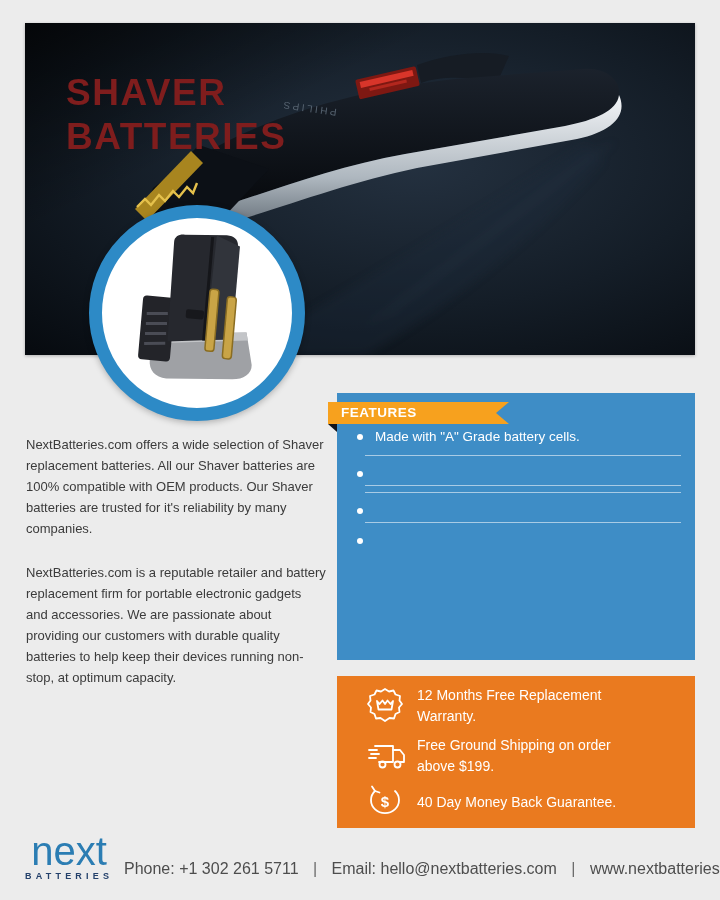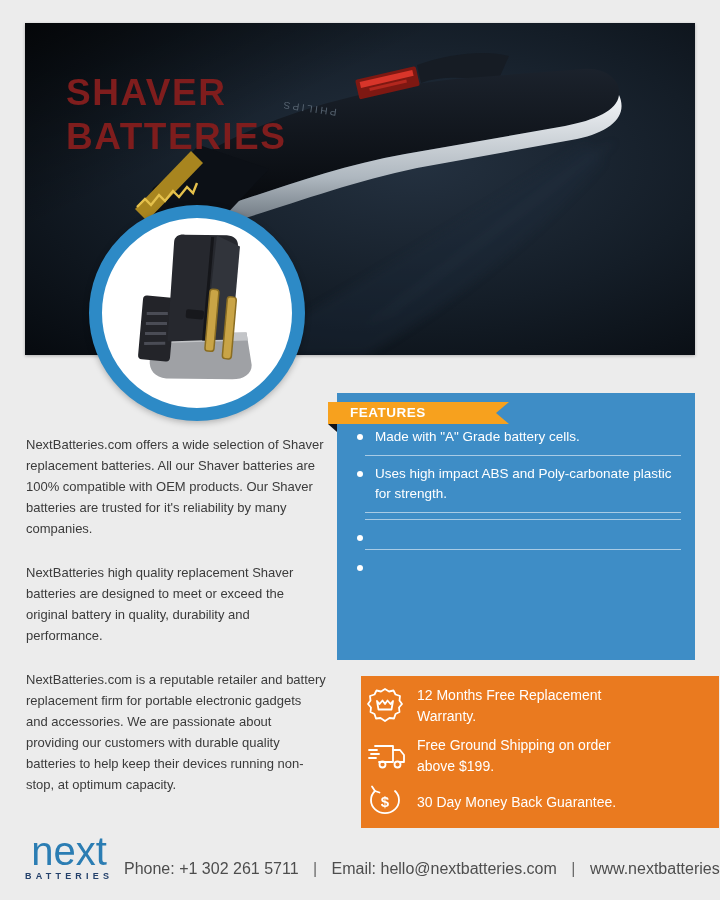--- a/index.html
+++ b/index.html
@@ -21,28 +21,28 @@
   .intro p{margin:8px 0 23px 0;}
 
   
   .features-box{position:absolute; left:337px; top:393px; width:358px; height:267px; background:#3e8dc6; box-sizing:border-box;
     padding:32px 10px 8px 16px;}
   .feat-item{display:flex; align-items:flex-start; color:#ffffff; font-size:13.5px; line-height:20px; padding:2px 0;}
   .feat-dot{flex:0 0 auto; width:6px; height:6px; border-radius:50%; background:#ffffff; margin:7px 12px 0 4px;}
   .feat-sep{height:1px; background:rgba(255,255,255,.55); margin:6px 4px 6px 12px;}
 
   .ribbon{position:absolute; left:328px; top:402px; width:181px; height:22px; background:#f7a11e; color:#ffffff;
-    font-size:13.5px; font-weight:bold; letter-spacing:.5px; line-height:22px; padding-left:22px; box-sizing:border-box;
+    font-size:13.5px; font-weight:bold; letter-spacing:.5px; line-height:22px; padding-left:13px; box-sizing:border-box;
     clip-path:polygon(0 0, 100% 0, calc(100% - 13px) 50%, 100% 100%, 0 100%);}
   .ribbon-fold{position:absolute; left:328px; top:424px; width:9px; height:8px; background:#10141c;
     clip-path:polygon(0 0, 100% 0, 100% 100%);}
 
   
   .benefits-box{position:absolute; left:337px; top:676px; width:358px; height:152px; background:#ea7a1f; box-sizing:border-box;
-    padding:9px 0; display:flex; flex-direction:column; justify-content:space-between;margin-left:24px;}
+    padding:9px 24px; display:flex; flex-direction:column; justify-content:space-between;}
   .benefit-row{display:flex; align-items:center;}
   .benefit-icon{flex:0 0 56px; display:flex; align-items:center; justify-content:flex-start; padding-left:6px; box-sizing:border-box;}
   .benefit-text{color:#ffffff; font-size:14px; line-height:21px; max-width:232px;}
   .benefit-sep{height:1px; background:rgba(255,255,255,.75); margin:4px 0;}
 
   
   .footer{position:absolute; left:0; top:832px; width:644px; height:68px;}
   .logo{position:absolute; left:25px; top:2px; text-align:center;}
   .logo-primary{color:#2b7db3; font-size:40px; font-weight:500; line-height:34px; letter-spacing:0;}
   .logo-secondary{color:#24416b; font-size:9px; font-weight:bold; letter-spacing:4.2px; margin-top:3px;}
@@ -137,33 +137,31 @@
         <rect x="84" y="92" width="18" height="9" rx="2" fill="#17181c"></rect>
 
         <rect x="106" y="70" width="9" height="62" rx="3" fill="#c9a446" stroke="#8a6d22" stroke-width="1.5"></rect>
         <rect x="124" y="76" width="9" height="62" rx="3" fill="#c9a446" stroke="#8a6d22" stroke-width="1.5"></rect>
       </g>
     </svg>
   </div>
 
   <div class="intro">
     <p>NextBatteries.com offers a wide selection of Shaver replacement batteries. All our Shaver batteries are 100% compatible with OEM products. Our Shaver batteries are trusted for it's reliability by many companies.</p>
-    <p>NextBatteries high quality replacement Shaver batteries are designed to meet or exceed the original battery in quality, durability and performance.</p>
     <p>NextBatteries.com is a reputable retailer and battery replacement firm for portable electronic gadgets and accessories. We are passionate about providing our customers with durable quality batteries to help keep their devices running non-stop, at optimum capacity.</p>
   </div>
 
   <div class="features-box">
     <div class="feat-item">
       <span class="feat-dot"></span>
       <span>Made with "A" Grade battery cells.</span>
     </div>
     <div class="feat-sep"></div>
     <div class="feat-item">
       <span class="feat-dot"></span>
-      <span>Uses high impact ABS and Poly-carbonate plastic for strength.</span>
     </div>
     <div class="feat-sep"></div>
     <div class="feat-sep"></div>
     <div class="feat-item">
       <span class="feat-dot"></span>
     </div>
     <div class="feat-sep"></div>
     <div class="feat-item">
       <span class="feat-dot"></span>
     </div>
@@ -206,21 +204,21 @@
     <div class="benefit-sep"></div>
 
     <div class="benefit-row">
       <span class="benefit-icon">
         <svg width="36" height="34" viewBox="0 0 36 34" fill="none" stroke="#ffffff" stroke-width="1.8" stroke-linecap="round">
           <path d="M28,6 A14,13 0 1 1 8,6"></path>
           <path d="M8,6 L5,1.5 M8,6 L12.5,7.5" stroke-linejoin="round"></path>
           <text x="18" y="22" text-anchor="middle" fill="#ffffff" stroke="none" font-size="15" font-weight="bold" font-family="Liberation Sans, sans-serif">$</text>
         </svg>
       </span>
-      <span class="benefit-text">30 Day Money Back Guarantee.</span>
+      <span class="benefit-text">40 Day Money Back Guarantee.</span>
     </div>
 
   </div>
 
   <div class="footer">
     <div class="logo">
       <div class="logo-primary">next</div>
       <div class="logo-secondary">BATTERIES</div>
     </div>
     <div class="contact">

